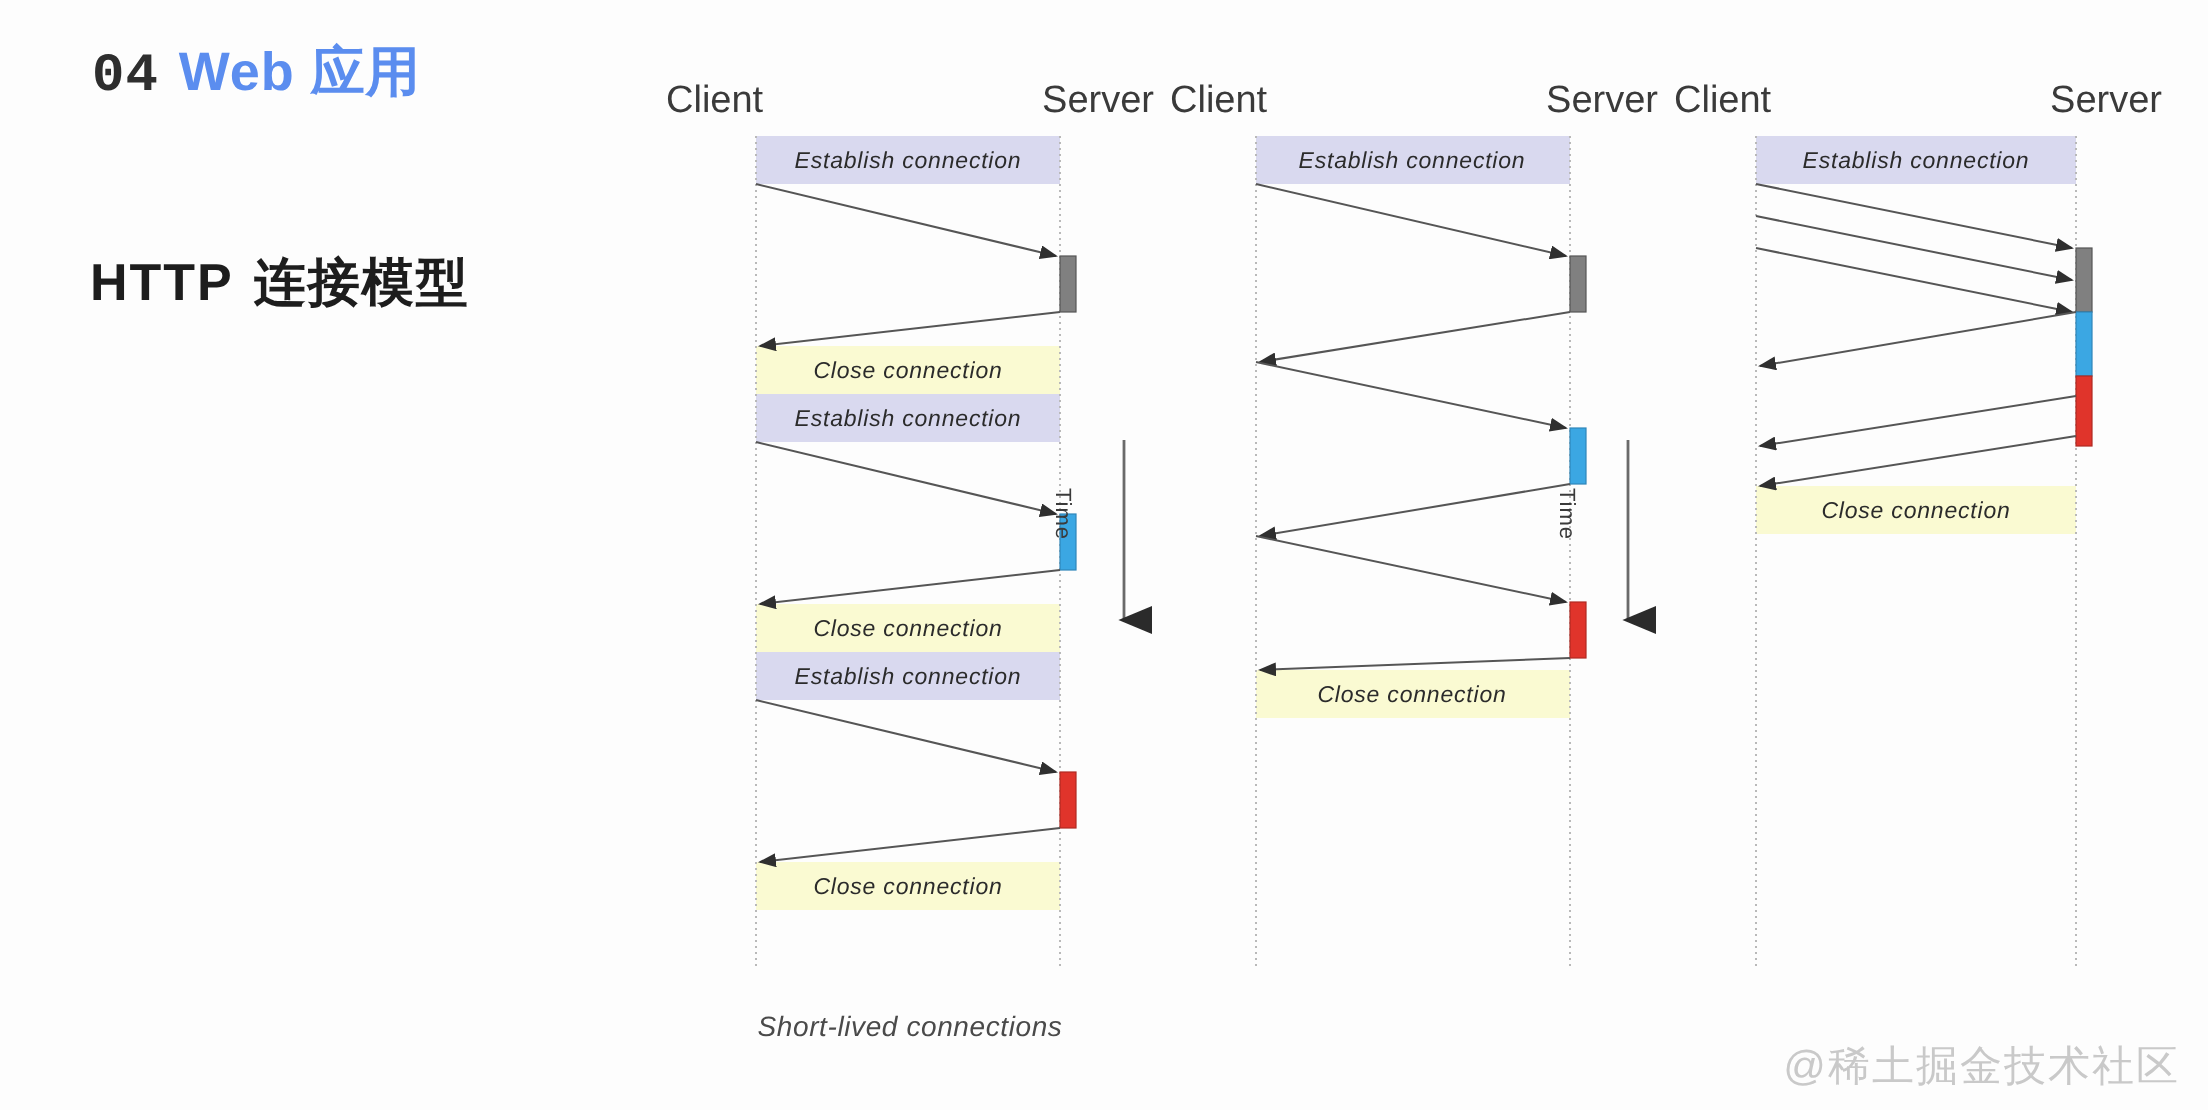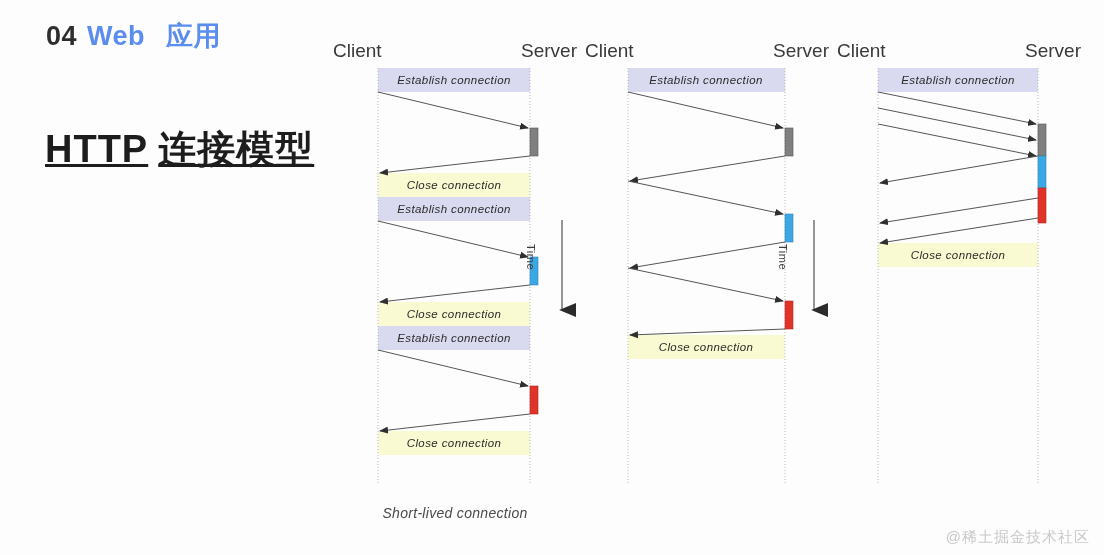--- a/index.html
+++ b/index.html
@@ -11,28 +11,28 @@
     position:relative;
   }
   #slide{position:absolute;left:0;top:0;width:1104px;height:555px;}
 
   
   .kicker{
     position:absolute;left:46px;top:18px;
     font-size:27px;font-weight:bold;letter-spacing:.5px;
     white-space:nowrap;
   }
-  .kicker .num{color:#2e2e2e;}
+  .kicker .num{color:#2e2e2e;font-family:Liberation Mono, monospace;}
   .kicker .word{color:#5b8def;margin-left:10px;text-align:center;}
-  .kicker .cn{color:#5b8def;margin-left:21px;}
+  .kicker .cn{color:#5b8def;margin-left:8px;}
 
   .maintitle{
     position:absolute;left:45px;top:124px;
-    font-size:38px;font-weight:bold;color:#1d1d1d;
-    white-space:nowrap;letter-spacing:1px;text-decoration:underline;
+    font-size:26px;font-weight:bold;color:#1d1d1d;
+    white-space:nowrap;letter-spacing:1px;
   }
   .maintitle .cn{margin-left:10px;}
 
   
   .diagram{position:absolute;top:0;width:250px;height:555px;}
   .dg1{left:330px;}
   .dg2{left:582px;}
   .dg3{left:834px;}
 
   .peer-label{
@@ -66,21 +66,21 @@
   .time-label{
     position:absolute;left:-3px;top:26px;
     font-size:11px;color:#3a3a3a;
     transform:rotate(90deg);transform-origin:left top;
     white-space:nowrap;letter-spacing:.5px;
   }
 
   
   .watermark{
     position:absolute;right:14px;bottom:8px;
-    font-size:15px;color:#c9c9c9;
+    font-size:21px;color:#c9c9c9;
     white-space:nowrap;letter-spacing:1px;
   }
 </style>
 </head>
 <body>
 
 <div id="slide">
 
   <div class="kicker">
     <span class="num">04</span><span class="word">Web</span><span class="cn">应用</span>
@@ -126,21 +126,21 @@
         <line x1="184" y1="346" x2="34" y2="363" stroke="#555" stroke-width="1" marker-end="url(#ahL)"></line>
 
         <text class="band-text" x="108" y="16" text-anchor="middle">Establish connection</text>
         <text class="band-text" x="108" y="121" text-anchor="middle">Close connection</text>
         <text class="band-text" x="108" y="145" text-anchor="middle">Establish connection</text>
         <text class="band-text" x="108" y="250" text-anchor="middle">Close connection</text>
         <text class="band-text" x="108" y="274" text-anchor="middle">Establish connection</text>
         <text class="band-text" x="108" y="379" text-anchor="middle">Close connection</text>
       </svg>
     </div>
-    <div class="caption">Short-lived connection</div>
+    <div class="caption">Short-lived connections</div>
   </div>
 
   <div class="diagram dg2">
     <div class="peer-label peer-client">Client</div>
     <div class="peer-label peer-server">Server</div>
     <div class="svg-wrap">
       <svg width="250" height="430" viewBox="0 0 250 430" xmlns="http://www.w3.org/2000/svg">
         <rect x="30" y="0" width="157" height="24" fill="#d9d9ef"></rect>
         <rect x="30" y="267" width="157" height="24" fill="#fafad2"></rect>
         <line x1="30" y1="0" x2="30" y2="417" stroke="#b9b9b9" stroke-width="1" stroke-dasharray="1,2"></line>

